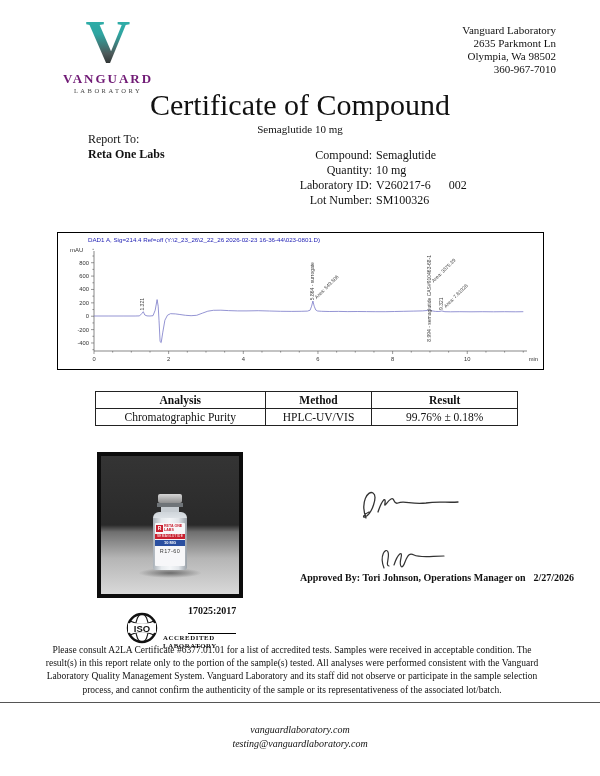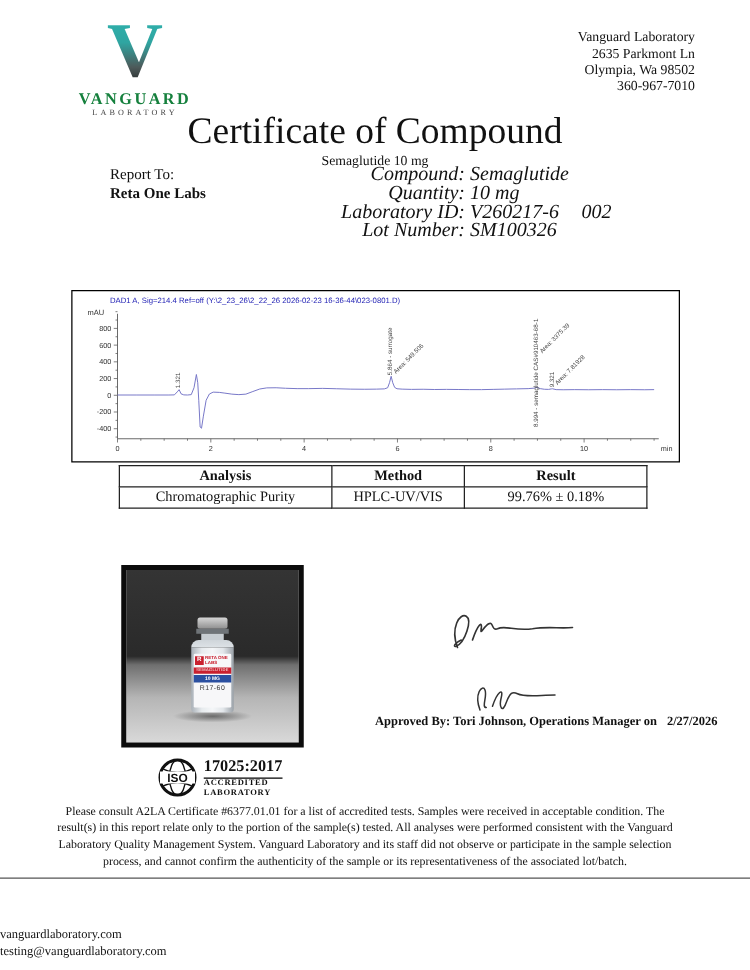--- a/index.html
+++ b/index.html
@@ -4,42 +4,42 @@
 <style>
   html,body{margin:0;padding:0;background:#fff;}
   .page{position:relative;width:600px;height:776px;background:#fff;overflow:hidden;
         font-family:"Liberation Serif",serif;color:#111;}
 
   
   .logo{position:absolute;left:52px;top:12px;width:112px;text-align:center;}
   .logo-v{font-size:62px;line-height:58px;font-weight:bold;
           background:linear-gradient(180deg,#2fb3ae 0%,#2fa5a1 38%,#4d5a5a 72%,#1c1c1c 100%);
           -webkit-background-clip:text;background-clip:text;color:transparent;}
-  .logo-name{font-size:13px;font-weight:bold;letter-spacing:2px;color:#15803d;margin-top:1px;}
+  .logo-name{font-size:13px;font-weight:bold;letter-spacing:2px;color:#701a75;margin-top:1px;}
   .logo-sub{font-size:6.5px;letter-spacing:2.5px;color:#444;}
   .address{position:absolute;right:44px;top:24px;text-align:right;font-size:11px;line-height:13px;margin-left:22px;}
 
   .doc-title{position:absolute;left:0;right:0;top:88px;text-align:center;font-size:30px;}
   .doc-subtitle{position:absolute;left:0;right:0;top:123px;text-align:center;font-size:11px;}
 
   
   .report-to{position:absolute;left:88px;top:132px;font-size:12px;line-height:15px;}
   .report-to b{font-weight:bold;}
-  .fields{position:absolute;left:252px;top:132px;font-size:16px;line-height:15px;border-collapse:collapse;font-style:italic;}
+  .fields{position:absolute;left:252px;top:148px;font-size:12px;line-height:15px;border-collapse:collapse;}
   .fields td{padding:0;vertical-align:top;}
   .fields td.lbl{text-align:right;width:120px;}
   .fields td.val{text-align:left;padding-left:4px;}
   .val2{margin-left:18px;}
 
   
   .chrom{position:absolute;left:57px;top:232px;width:485px;height:136px;border:1px solid #000;background:#fff;}
   .chrom svg{display:block;}
 
   
-  table.results{position:absolute;left:95px;top:372px;width:423px;border-collapse:collapse;
+  table.results{position:absolute;left:95px;top:391px;width:423px;border-collapse:collapse;
                 font-size:11.5px;text-align:center;}
   table.results th,table.results td{border:1px solid #222;padding:1px 2px;height:14px;}
   table.results th{font-weight:bold;}
 
   
   .photo{position:absolute;left:97px;top:452px;width:138px;height:138px;border:4px solid #0c0c0c;
          background:linear-gradient(180deg,#343434 0%,#2a2a2a 50%,#6f6f6f 55%,#b5b5b5 74%,#d9d9d9 100%);}
   .vial{position:absolute;left:50%;bottom:24px;transform:translateX(-50%);width:36px;}
   .vial-captop{width:24px;height:9px;margin:0 auto;border-radius:2px;
                background:linear-gradient(180deg,#d6d6d6,#8f8f8f);}
@@ -67,28 +67,28 @@
   .sig1{position:absolute;left:352px;top:484px;}
   .sig2{position:absolute;left:370px;top:543px;}
   .sig-line{position:absolute;left:300px;font-size:10px;white-space:nowrap;}
   .sig-line .date{margin-left:8px;}
   .sig-line.one{top:530px;}
   .sig-line.two{top:572px;font-weight:bold;}
 
   
   .iso{position:absolute;left:125px;top:605px;display:flex;align-items:center;gap:4px;}
   .iso-text{font-family:"Liberation Serif",serif;}
-  .iso-standard{font-size:13px;font-weight:bold;border-bottom:1.5px solid #000;padding-bottom:1px;}
+  .iso-standard{font-size:10px;font-weight:bold;border-bottom:1.5px solid #000;padding-bottom:17px;margin-left:25px;}
   .iso-line{font-size:6.8px;font-weight:bold;letter-spacing:0.6px;line-height:8px;}
 
   
   .disclaimer{position:absolute;left:42px;right:58px;top:644px;text-align:center;
               font-size:9.5px;line-height:13.2px;}
   .footer-rule{position:absolute;left:0;right:0;top:702px;border-top:1px solid #555;}
-  .footer{position:absolute;left:0;right:0;top:741px;text-align:left;font-size:10px;line-height:13.5px;}
+  .footer{position:absolute;left:0;right:0;top:723px;text-align:center;font-size:10px;line-height:13.5px;font-style:italic;}
 </style>
 </head>
 <body>
 
 <div class="page">
 
   <div class="logo">
     <div class="logo-v">V</div>
     <div class="logo-name">VANGUARD</div>
     <div class="logo-sub">LABORATORY</div>

